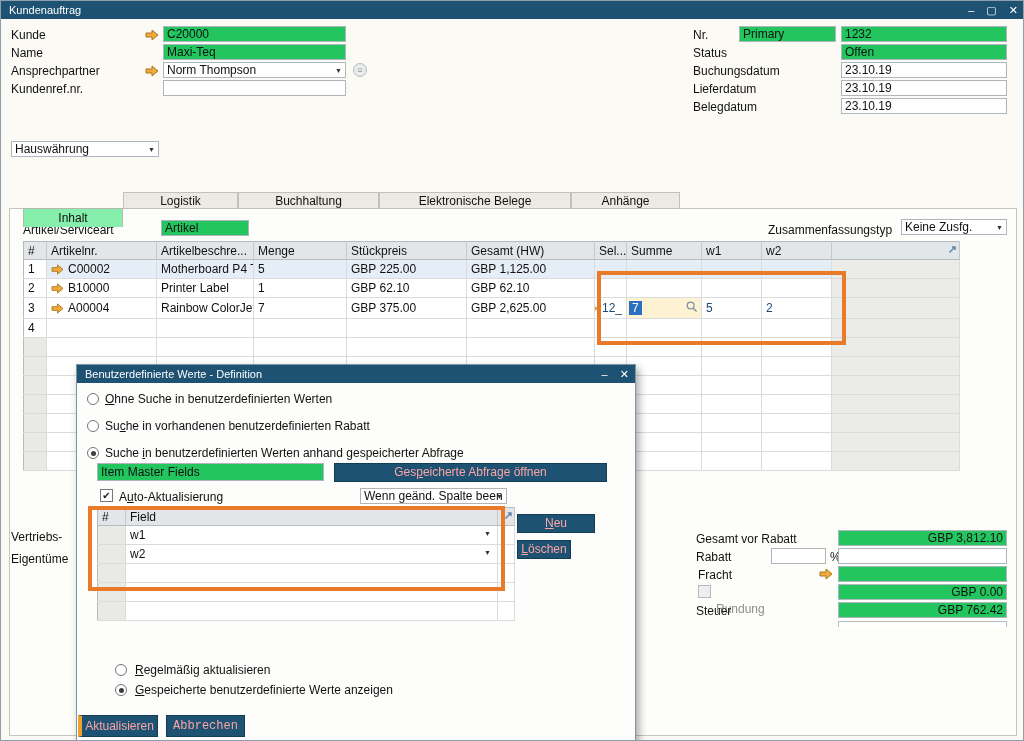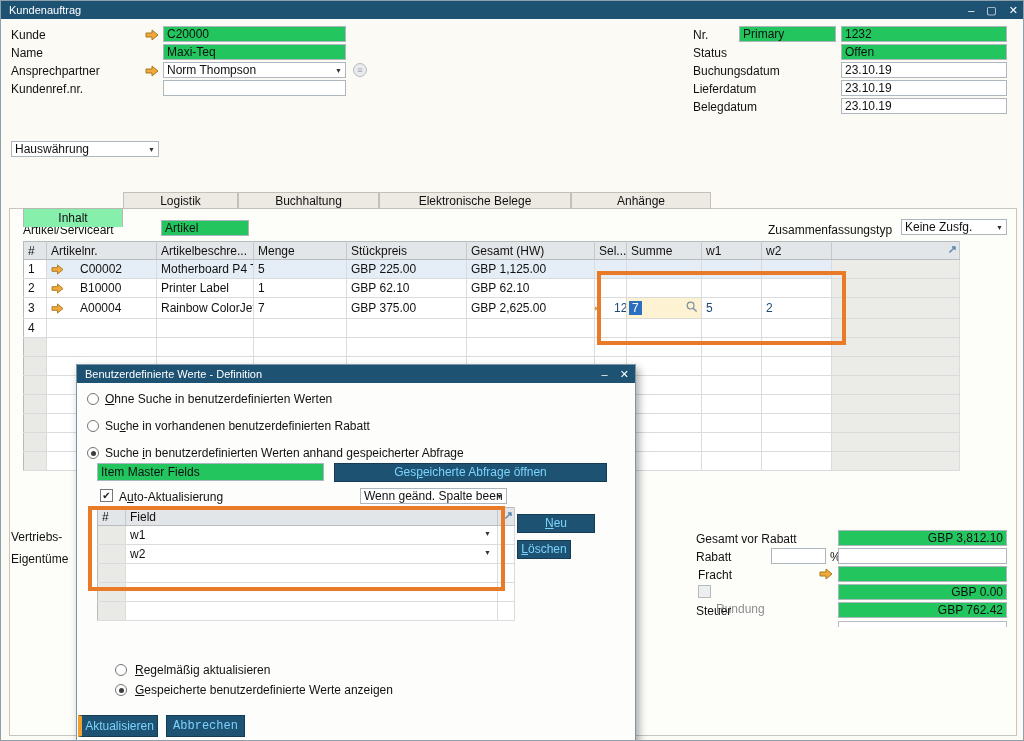--- a/index.html
+++ b/index.html
@@ -15,21 +15,21 @@
   
   .lbl{white-space:nowrap;line-height:14px;}
   .lbl-grey{color:#8d8d8d;margin-top:16px;}
   .ro,.inp,.combo{height:16px;border:1px solid #adb6bc;padding:0 3px;line-height:14px;
     white-space:nowrap;overflow:hidden;}
   .ro{background:#22c55e;}
   .inp{background:#fff;}
   .combo{background:#fff;padding-right:14px;}
   .combo .caret,.dd-caret{position:absolute;right:3px;top:4px;font-size:7px;color:#333;line-height:8px;}
   .r{text-align:right;}
-  .btn-dark{background:#1d5273;color:#7dd3fc;text-align:center;font-size:12px;
+  .btn-dark{background:#1d5273;color:#fca5a5;text-align:center;font-size:12px;
     border:1px solid #143c55;cursor:pointer;}
   .btn-default{border-left:4px solid #f0a030;}
   u{text-decoration:underline;}
   
   .arrow-icon svg{display:block;}
   .contact-icon{width:14px;height:14px;border-radius:50%;border:1px solid #b4bac0;
     background:#e9ebed;color:#9aa0a6;font-size:9px;line-height:13px;text-align:center;}
   .expand-icon{color:#5b87ad;font-size:11px;line-height:11px;font-weight:bold;cursor:pointer;}
   
   .checkbox{width:13px;height:13px;background:#fff;border:1px solid #777;
@@ -52,21 +52,21 @@
     padding:0 4px;overflow:hidden;white-space:nowrap;font-weight:normal;text-align:left;}
   table.grid th{background:#e3e6e9;border-right:1px solid #c5c9cc;border-bottom:1px solid #b9bdc0;height:17px;}
   table.grid{border:1px solid #b7bbbd;}
   table.grid td{height:18px;}
   td.c-num,th.c-num{text-align:center;padding:0 1px;}
   td.g{background:#e9e9e5;}
   td.fill,th.fill{background:#ebebe7;}
   tr.tint td{background:#e5edf6;}
   tr.tint td.fill{background:#ebebe7;}
   .navy{color:#1c4a73;}
-  .cellflex{display:flex;align-items:center;gap:16px;}
+  .cellflex{display:flex;align-items:center;gap:4px;}
   td.ov{overflow:visible;}
   .edit-td{padding:0 !important;}
   .edit-box{position:relative;height:18px;background:#fdf2d2;display:flex;align-items:center;padding:1px 2px;}
   .sel-text{background:#2b6fc0;color:#fff;padding:0 3px;line-height:14px;}
   .magnifier-icon{position:absolute;right:3px;top:3px;}
   
   .orange-rect{border:4px solid #e87a28;z-index:20;pointer-events:none;}
   
   .dialog{left:75px;top:363px;width:560px;height:379px;background:#fdfdfb;
     border:1px solid #7f96a6;box-shadow:3px 4px 8px rgba(0,0,0,.35);z-index:10;}
@@ -126,21 +126,21 @@
   <div class="abs ro" style="left:840px;top:43px;width:166px;">Offen</div>
   <div class="abs inp" style="left:840px;top:61px;width:166px;">23.10.19</div>
   <div class="abs inp" style="left:840px;top:79px;width:166px;">23.10.19</div>
   <div class="abs inp" style="left:840px;top:97px;width:166px;">23.10.19</div>
 
   <div class="abs panel"></div>
   <div class="abs tab active" style="left:22px;width:100px;">Inhalt</div>
   <div class="abs tab" style="left:122px;width:115px;">Logistik</div>
   <div class="abs tab" style="left:237px;width:141px;">Buchhaltung</div>
   <div class="abs tab" style="left:378px;width:192px;">Elektronische Belege</div>
-  <div class="abs tab" style="left:570px;width:140px;">Anhänge</div>
+  <div class="abs tab" style="left:570px;width:109px;">Anhänge</div>
 
   <div class="abs lbl" style="left:22px;top:222px;z-index:2;">Artikel/Serviceart</div>
   <div class="abs ro" style="left:160px;top:219px;width:88px;z-index:2;">Artikel</div>
   <div class="abs lbl" style="left:767px;top:222px;z-index:2;">Zusammenfassungstyp</div>
   <div class="abs combo" style="left:900px;top:218px;width:106px;z-index:2;">
     <span>Keine Zusfg.</span>
     <span class="caret">▼</span>
   </div>
 
   <table class="grid" style="left:22px;top:240px;width:936px;">

